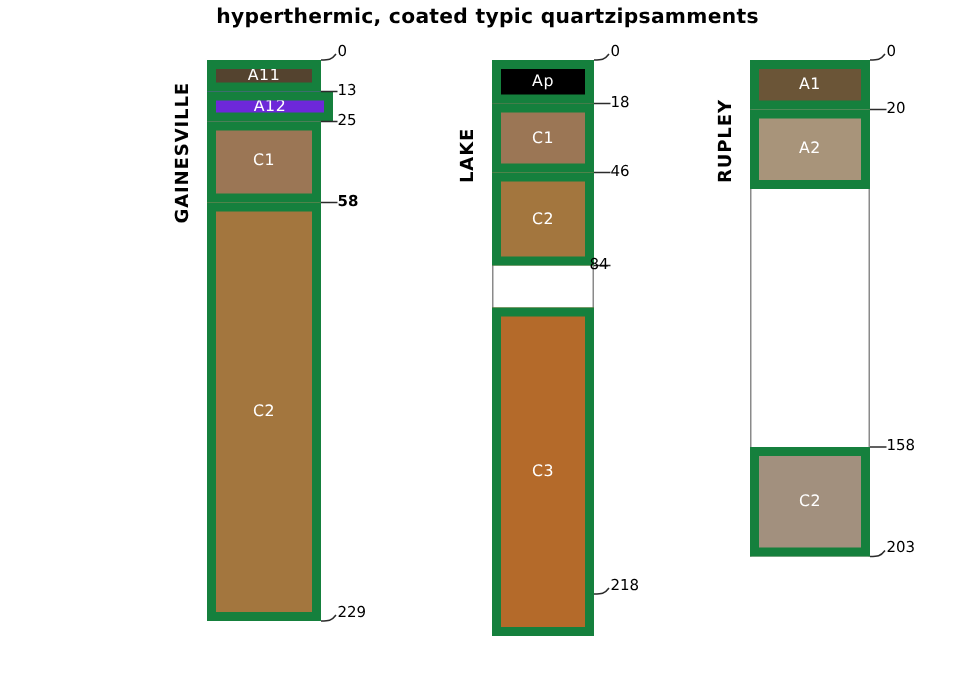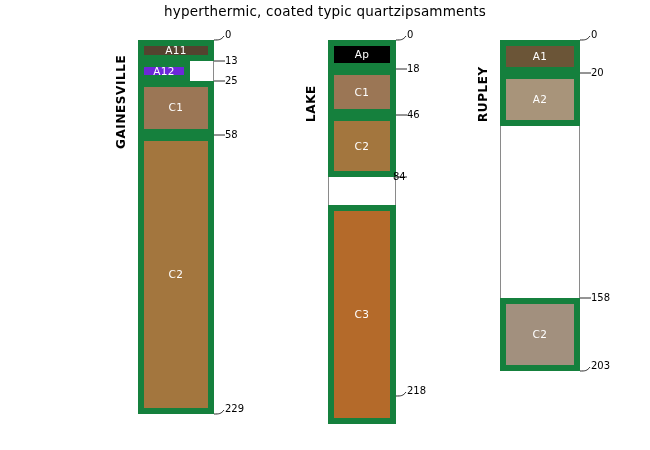--- a/index.html
+++ b/index.html
@@ -20,21 +20,21 @@
     width: 650px;
     height: 450px;
   }
   #plot-title {
     position: absolute;
     top: 3px;
     left: 0;
     width: 650px;
     text-align: center;
     font-size: 13.5px;
-    font-weight: normal;
+    font-weight: bold;
     color: #000000;
     letter-spacing: 0.2px;
     white-space: nowrap;
   }
   .profile {
     position: absolute;
   }
   .profile-column {
     position: absolute;
     left: 0;
@@ -91,21 +91,21 @@
 
   <div id="plot-title">hyperthermic, coated typic quartzipsamments</div>
 
   <div class="profile" id="profile-0" style="left:138px; top:40px;">
     <div class="station-label" id="station-0" style="left: -10px; top: 95px;">GAINESVILLE</div>
     <div class="profile-column" id="column-0" style="width: 76px; height: 373.728px;"></div>
     <div id="horizons-0">
         <div class="horizon" style="top: 0px; height: 21.216px; width: 76px; background: rgb(84, 67, 47);">
           <span class="horizon-label">A11</span>
         </div>
-        <div class="horizon" style="top: 21.216px; height: 19.584px; width: 52px; background: #6d28d9;">
+        <div class="horizon" style="top: 21.216px; height: 19.584px; width: 84px; background: #6d28d9;">
           <span class="horizon-label">A12</span>
         </div>
         <div class="horizon" style="top: 40.8px; height: 53.856px; width: 76px; background: rgb(155, 118, 85);">
           <span class="horizon-label">C1</span>
         </div>
         <div class="horizon" style="top: 94.656px; height: 279.072px; width: 76px; background: rgb(163, 118, 62);">
           <span class="horizon-label">C2</span>
         </div>
       </div>
     <div id="depths-0">
@@ -117,21 +117,21 @@
           <path d="M 0 8 L 11 8" stroke="#2b2b2b" stroke-width="1" fill="none"></path>
         </svg>
         <div class="depth-label" style="left: 87px; top: 16.216px;">13</div>
         <svg class="depth-leader" width="18" height="16" style="left: 76px; top: 32.8px;">
           <path d="M 0 8 L 11 8" stroke="#2b2b2b" stroke-width="1" fill="none"></path>
         </svg>
         <div class="depth-label" style="left: 87px; top: 35.8px;">25</div>
         <svg class="depth-leader" width="18" height="16" style="left: 76px; top: 86.656px;">
           <path d="M 0 8 L 11 8" stroke="#2b2b2b" stroke-width="1" fill="none"></path>
         </svg>
-        <div class="depth-label" style="left: 87px; top: 89.656px;">58</div>
+        <div class="depth-label" style="left: 87px; top: 89.656px; font-weight: bold;">58</div>
         <svg class="depth-leader" width="18" height="16" style="left: 76px; top: 365.728px;">
           <path d="M 0 8 C 5 8, 7 8, 10 4" stroke="#2b2b2b" stroke-width="1" fill="none"></path>
         </svg>
         <div class="depth-label" style="left: 87px; top: 363.728px;">229</div>
       </div>
   </div>
 
   <div class="profile" id="profile-1" style="left:328px; top:40px;">
     <div class="station-label" id="station-1" style="left: -10px; top: 68px;">LAKE</div>
     <div class="profile-column" id="column-1" style="width: 68px; height: 355.776px;"></div>

